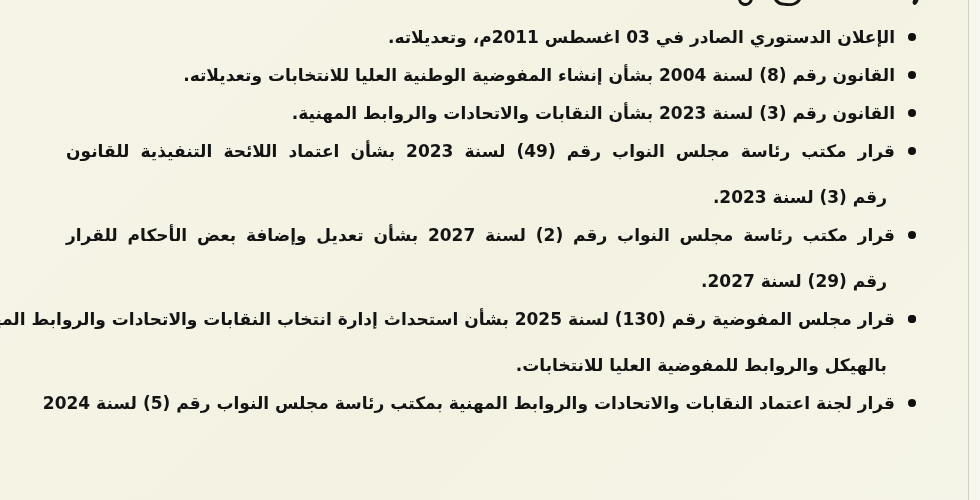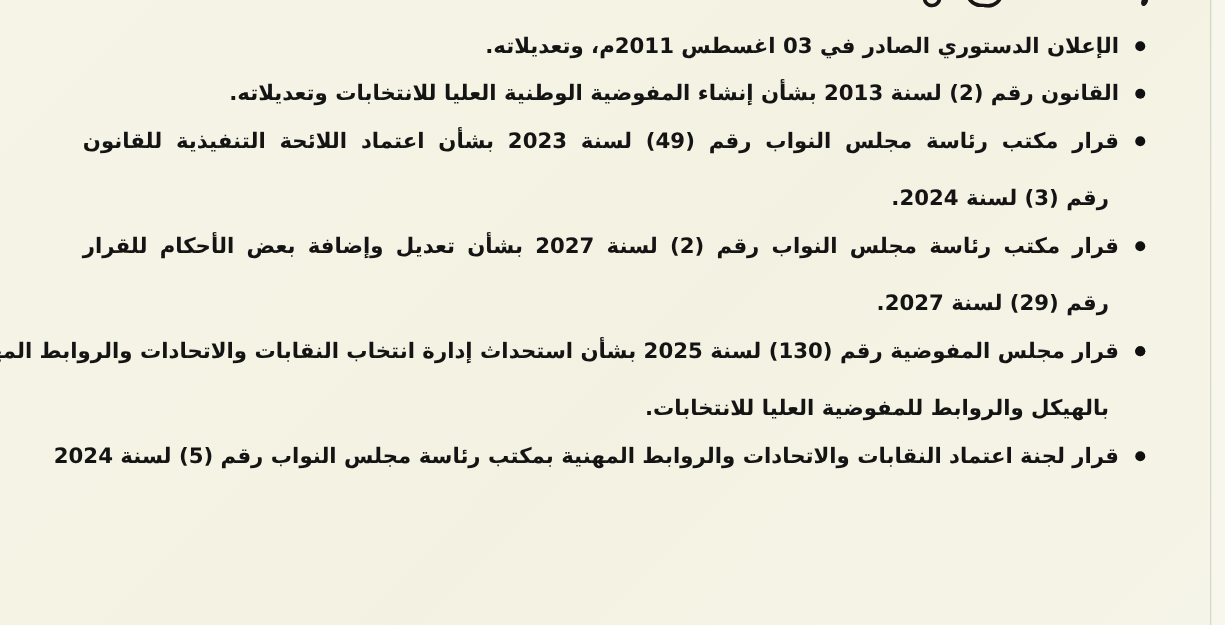--- a/index.html
+++ b/index.html
@@ -94,26 +94,30 @@
   <span class="frag frag-b"></span>
   <span class="frag-c"></span>
 
   <div class="list">
       <div class="item">
         <span class="bullet"></span>
         <div class="line">الإعلان الدستوري الصادر في 03 اغسطس 2011م، وتعديلاته.</div>
       </div>
       <div class="item">
         <span class="bullet"></span>
-        <div class="line">القانون رقم (2) لسنة 2013 بشأن إنشاء المفوضية الوطنية العليا للانتخابات وتعديلاته.</div>
+        <div class="line">القانون رقم (8) لسنة 2004 بشأن إنشاء المفوضية الوطنية العليا للانتخابات وتعديلاته.</div>
+      </div>
+      <div class="item">
+        <span class="bullet"></span>
+        <div class="line">القانون رقم (3) لسنة 2023 بشأن النقابات والاتحادات والروابط المهنية.</div>
       </div>
       <div class="item">
         <span class="bullet"></span>
         <div class="line justified">قرار مكتب رئاسة مجلس النواب رقم (49) لسنة 2023 بشأن اعتماد اللائحة التنفيذية للقانون</div>
-        <div class="line continuation">رقم (3) لسنة 2024.</div>
+        <div class="line continuation">رقم (3) لسنة 2023.</div>
       </div>
       <div class="item">
         <span class="bullet"></span>
         <div class="line justified">قرار مكتب رئاسة مجلس النواب رقم (2) لسنة 2027 بشأن تعديل وإضافة بعض الأحكام للقرار</div>
         <div class="line continuation">رقم (29) لسنة 2027.</div>
       </div>
       <div class="item">
         <span class="bullet"></span>
       </div>
       <div class="item">

